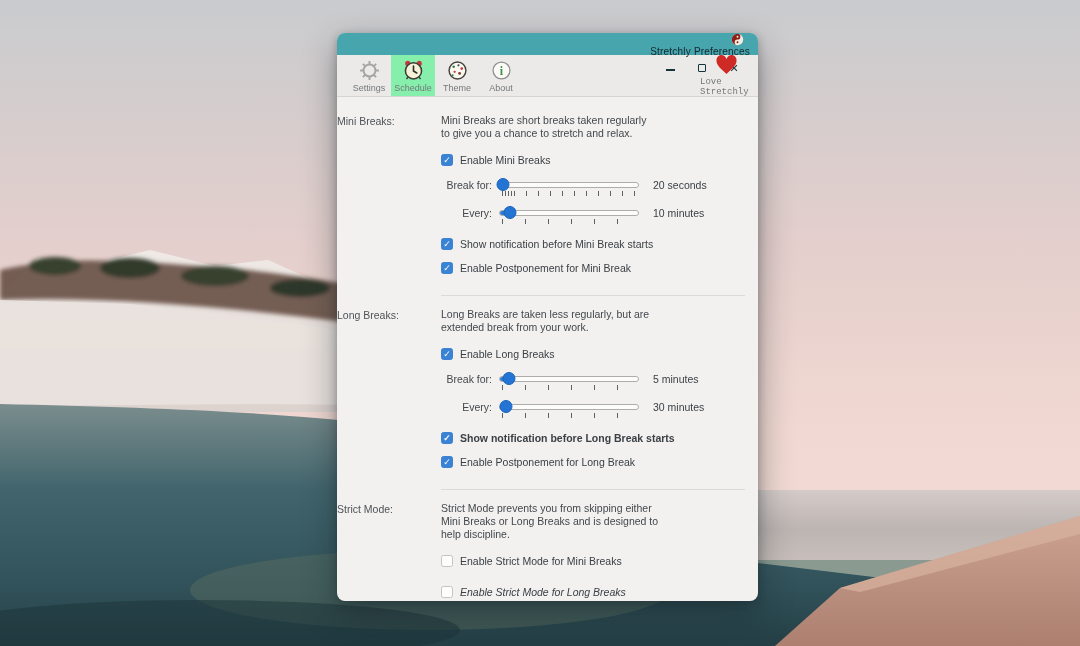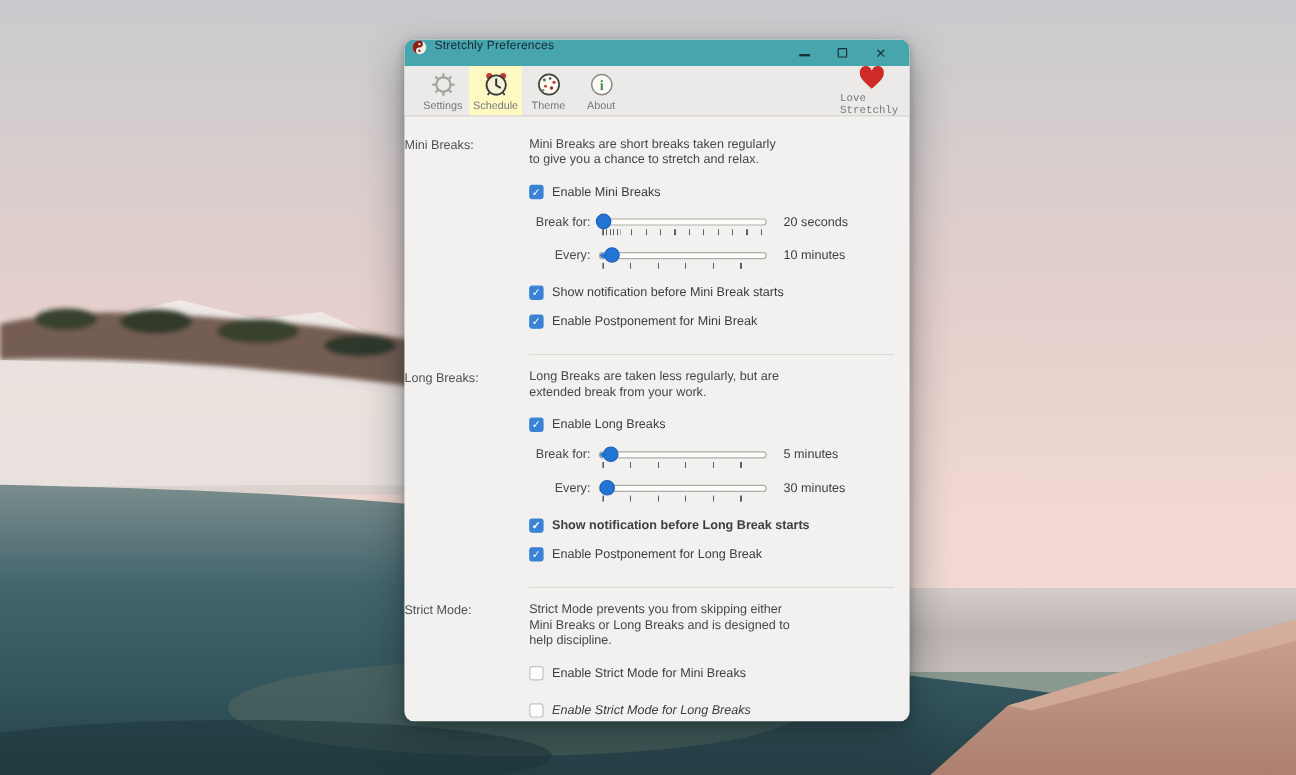--- a/index.html
+++ b/index.html
@@ -9,40 +9,40 @@
 
   
   .app-window {
     position:absolute; left:337px; top:33px; width:421px; height:568px;
     border-radius:8px; overflow:hidden;
     box-shadow:0 14px 34px rgba(20,30,35,.42), 0 2px 8px rgba(20,30,35,.28);
     background:#f2f1ef;
     font-size:10.5px; color:#3d4247;
   }
   .titlebar {
-    height:22px; background:#47a5ad; display:flex; align-items:flex-start;
-    padding:0 8px 0 6px; color:#15262e;
+    height:22px; background:#47a5ad; display:flex; align-items:flex-end;
+    padding:0 8px 0 6px; color:#15262e;flex-direction:column;
   }
   .titlebar .logo { display:flex; align-items:center; margin-right:6px; }
   .title-text { font-size:10px; letter-spacing:.2px; }
   .win-controls { margin-left:auto; display:flex; align-items:center; }
   .win-btn { width:32px; height:22px; display:flex; align-items:center; justify-content:center;
              color:#16323a; font-size:11px; cursor:default; }
   .win-btn .min-glyph { display:block; width:9px; height:0; border-top:2px solid #16323a; margin-top:3px;}
   .win-btn .max-glyph { display:block; width:8px; height:8px; border:1.5px solid #16323a; border-radius:1px; }
 
   .toolbar {
     height:42px; background:#eceae8; border-bottom:1px solid #d7d5d2;
     display:flex; align-items:stretch; padding:0 6px 0 10px;
   }
   .tool-item {
     width:44px; display:flex; flex-direction:column; align-items:center; justify-content:center;
     gap:1px; color:#75787b; font-size:9px; cursor:default;
   }
-  .tool-item.selected { background:#fef9c3; }
+  .tool-item.selected { background:#86efac; }
   .tool-item svg { display:block; }
   .love-item { margin-left:auto; width:52px;font-family:Liberation Mono, monospace; }
 
   .content { padding:17px 0 0 0; }
   .section { display:grid; grid-template-columns:96px 1fr; column-gap:8px; padding:0 13px 0 0; }
   .sec-label { text-align:left; color:#4e5358; padding-top:1px; }
   .sec-body  { }
   .desc { line-height:13px; color:#43484d; margin-bottom:12px; }
 
   .check-row { display:flex; align-items:flex-end; gap:7px; margin-bottom:10px; height:14px; }

